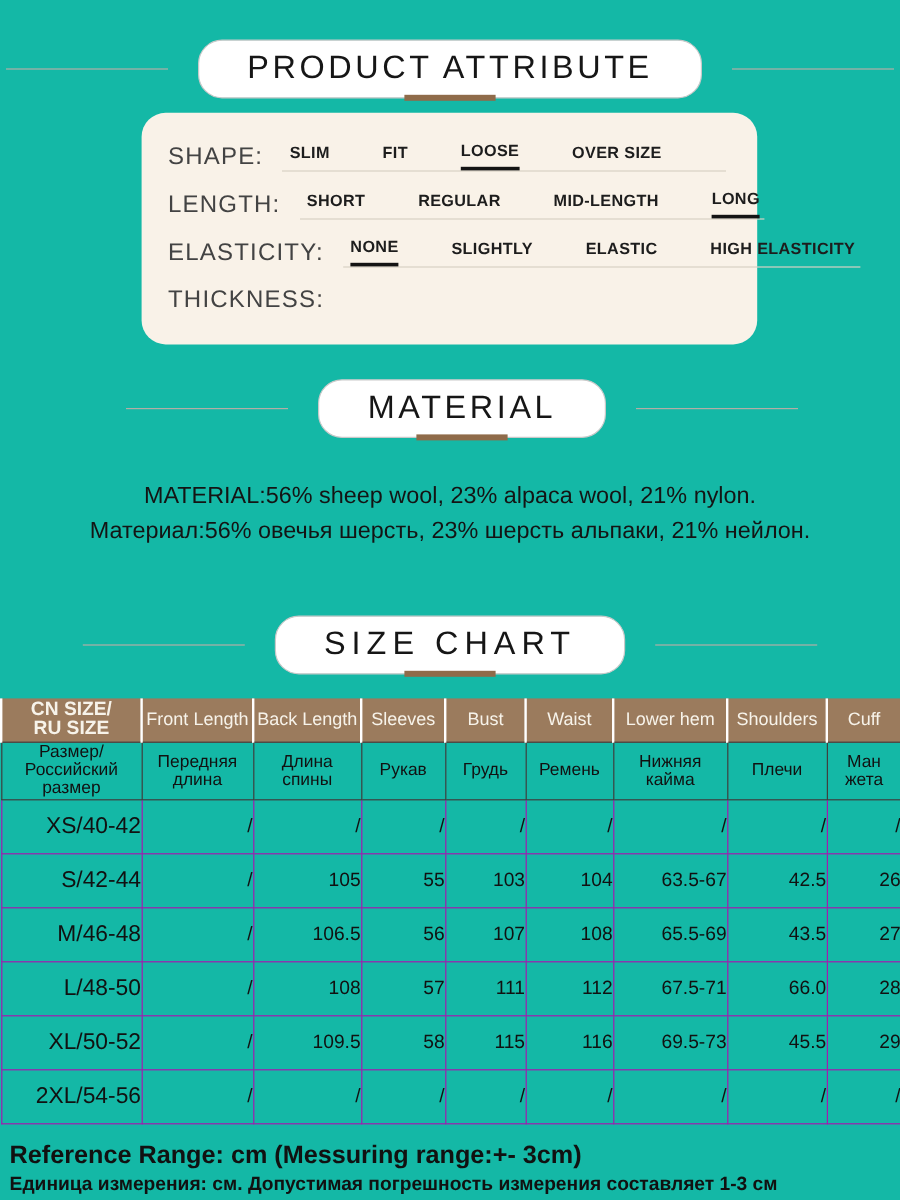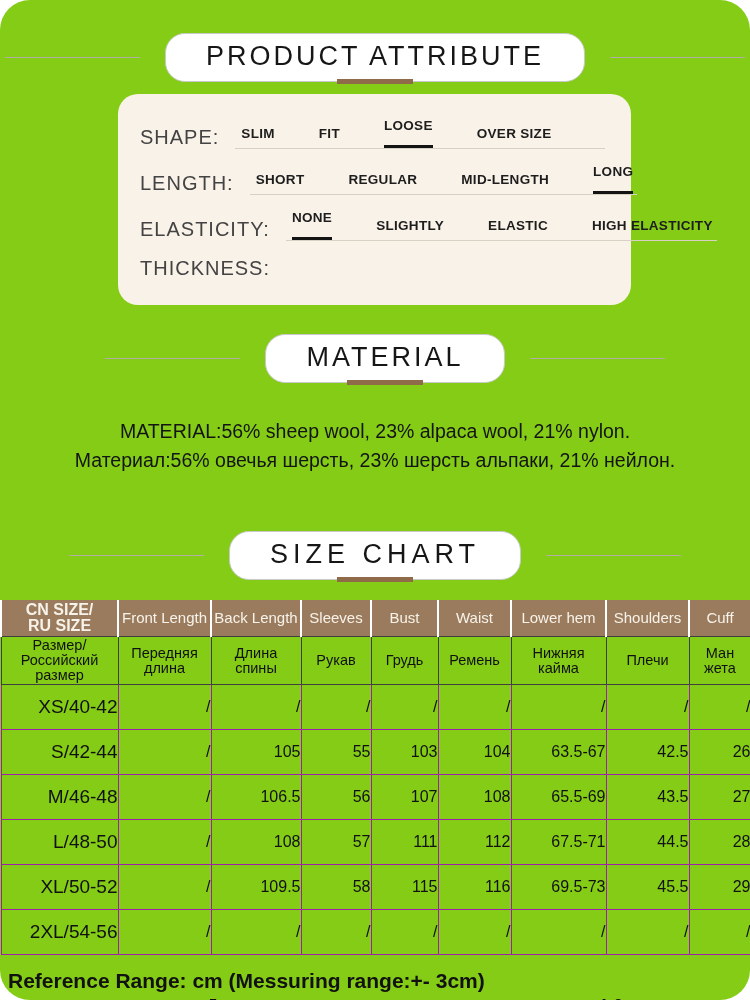--- a/index.html
+++ b/index.html
@@ -1,18 +1,18 @@
 <!DOCTYPE html>
 <html><head>
 <meta charset="utf-8">
 <style>
   html,body{margin:0;padding:0;background:#fff;}
   .page{
-    width:750px;height:1000px;overflow:hidden;background:#84cc16;
-    font-family:"Liberation Sans",sans-serif;color:#151515;position:relative;border-radius:30px;
+    width:750px;height:1000px;overflow:hidden;background:#14b8a6;
+    font-family:"Liberation Sans",sans-serif;color:#151515;position:relative;
   }
   
   .sec-head{display:flex;align-items:center;justify-content:center;}
   .sec-head .side-line{width:135px;height:1px;background:#b3aeA6;flex:0 0 auto;}
   .pill{
     position:relative;margin:0 25px;border:1px solid #c9c9c9;border-radius:20px;
     padding:7px 40px 9px 40px;font-size:27px;letter-spacing:3px;color:#161616;
     background:#fff;white-space:nowrap;
   }
   .pill::after{
@@ -32,21 +32,21 @@
     white-space:nowrap;line-height:24px;
   }
   .opts{
     flex:1;display:flex;gap:44px;align-items:flex-end;
     border-bottom:1px solid #d8d1c3;padding:0 4px 7px 6px;
   }
   .opt{
     font-size:13.5px;font-weight:700;color:#1d1d1d;letter-spacing:.3px;
     white-space:nowrap;line-height:15px;
   }
-  .opt.sel{border-bottom:3px solid #141414;padding-bottom:12px;margin-bottom:-7px;}
+  .opt.sel{border-bottom:3px solid #141414;padding-bottom:6px;margin-bottom:-7px;}
   
   .head-2{margin-top:29px;padding-left:20px;}
   .material-text{margin-top:34px;text-align:center;font-size:19.5px;line-height:29px;color:#141414;}
   
   .head-3{margin-top:56px;}
   .size-table{
     width:750px;margin-top:20px;border-collapse:collapse;table-layout:fixed;
   }
   .size-table th,.size-table td{
     text-align:center;vertical-align:middle;white-space:pre-line;padding:0;
@@ -214,21 +214,21 @@
         <td>27</td>
       </tr>
       <tr>
         <td class="size-col">L/48-50</td>
         <td>/</td>
         <td>108</td>
         <td>57</td>
         <td>111</td>
         <td>112</td>
         <td>67.5-71</td>
-        <td>44.5</td>
+        <td>66.0</td>
         <td>28</td>
       </tr>
       <tr>
         <td class="size-col">XL/50-52</td>
         <td>/</td>
         <td>109.5</td>
         <td>58</td>
         <td>115</td>
         <td>116</td>
         <td>69.5-73</td>

